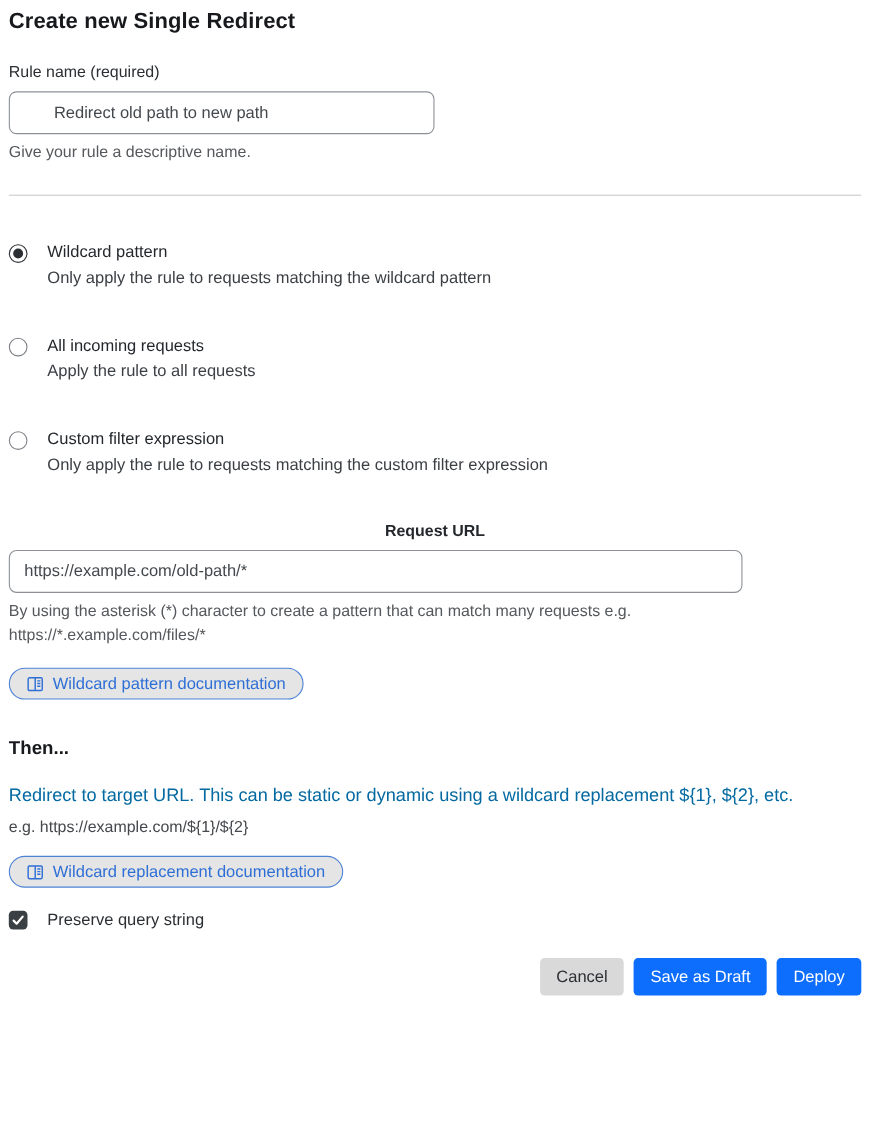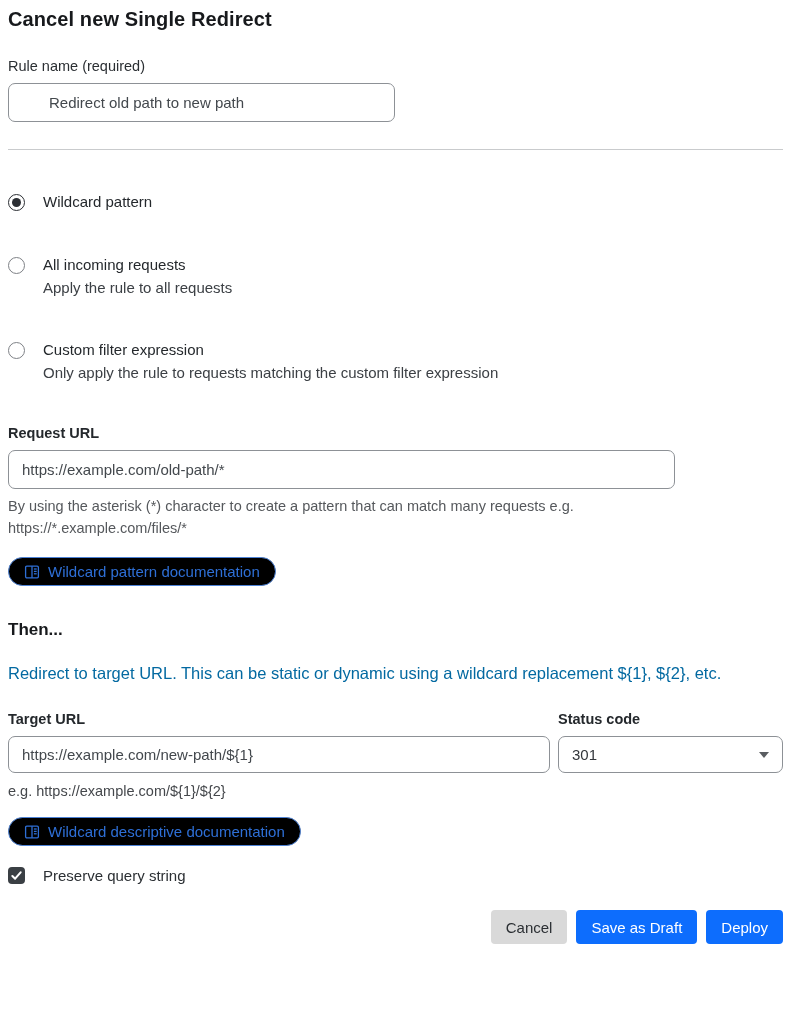--- a/index.html
+++ b/index.html
@@ -16,21 +16,21 @@
 
   .page-title {
     font-size: 20px;
     font-weight: 700;
     color: #17191c;
     margin: 2px 0 27px 0;
     letter-spacing: 0.1px;
   }
 
   .field-label { font-size: 14.5px; color: #2b2f33; margin-bottom: 9px; }
-  .field-label.bold { font-weight: 700; color: #24282c; }
+  .field-label.bold { font-weight: 700; color: #24282c; text-align: center; }
 
   .text-input {
     display: block;
     height: 39px;
     border: 1px solid #8d9196;
     border-radius: 7px;
     padding: 0 13px;
     font-size: 15px;
     color: #43484d;
     font-family: "Liberation Sans", sans-serif;
@@ -89,21 +89,21 @@
   .request-url-label { margin-top: 44px; }
   .doc-pill {
     display: inline-flex;
     align-items: center;
     gap: 8px;
     height: 29px;
     margin-top: 18px;
     padding: 0 15px;
     border: 1px solid #4d82d6;
     border-radius: 15px;
-    background: #000000;
+    background: #e5e5e5;
     color: #2e6fd6;
     font-size: 15px;
     font-family: "Liberation Sans", sans-serif;
     cursor: pointer;
   }
   .doc-pill svg { display: block; }
 
   .then-heading { margin-top: 34px; }
   .then-desc {
     font-size: 16.5px;
@@ -168,34 +168,36 @@
     cursor: pointer;
   }
   .btn-cancel { background: #d9d9d9; color: #2b2f33; }
   .btn-primary { background: #0d6dfd; color: #ffffff; }
 </style>
 </head>
 <body>
 
 <div class="container">
 
-  <h1 class="page-title">Cancel new Single Redirect</h1>
+  <h1 class="page-title">Create new Single Redirect</h1>
 
   <div class="field-label">Rule name (required)</div>
   <input class="text-input rule-name-input" type="text" value="Redirect old path to new path" style="">
+  <div class="help-text">Give your rule a descriptive name.</div>
 
   <hr class="divider">
 
 
   <div class="radio-group">
 
     <div class="radio-option checked">
       <span class="radio-circle"></span>
       <span class="radio-texts">
         <div class="radio-label">Wildcard pattern</div>
+        <div class="radio-desc">Only apply the rule to requests matching the wildcard pattern</div>
       </span>
     </div>
 
     <div class="radio-option">
       <span class="radio-circle"></span>
       <span class="radio-texts">
         <div class="radio-label">All incoming requests</div>
         <div class="radio-desc">Apply the rule to all requests</div>
       </span>
     </div>
@@ -226,47 +228,34 @@
         <line x1="9.9" y1="7.4" x2="12.7" y2="7.4"></line>
         <line x1="9.9" y1="9.8" x2="12.7" y2="9.8"></line>
       </svg>
     </span>
     <span>Wildcard pattern documentation</span>
   </button>
 
   <h2 class="section-heading then-heading">Then...</h2>
   <div class="then-desc">Redirect to target URL. This can be static or dynamic using a wildcard replacement ${1}, ${2}, etc.</div>
 
-  <div class="target-row">
-    <div class="target-col">
-      <div class="field-label bold">Target URL</div>
-      <input class="text-input" type="text" value="https://example.com/new-path/${1}" style="">
-    </div>
-    <div class="status-col">
-      <div class="field-label bold">Status code</div>
-      <div class="select-box">
-        <span>301</span>
-        <span class="caret-down"></span>
-      </div>
-    </div>
-  </div>
 
   <div class="eg-text">e.g. https://example.com/${1}/${2}</div>
 
   <button class="doc-pill">
     <span>
       <svg width="16" height="16" viewBox="0 0 16 16" fill="none" stroke="#2e6fd6" stroke-width="1.3">
         <rect x="1.6" y="2.2" width="12.8" height="11.6" rx="1.2"></rect>
         <line x1="8" y1="2.2" x2="8" y2="13.8"></line>
         <line x1="9.9" y1="5" x2="12.7" y2="5"></line>
         <line x1="9.9" y1="7.4" x2="12.7" y2="7.4"></line>
         <line x1="9.9" y1="9.8" x2="12.7" y2="9.8"></line>
       </svg>
     </span>
-    <span>Wildcard descriptive documentation</span>
+    <span>Wildcard replacement documentation</span>
   </button>
 
   <div class="checkbox-row">
     <span class="checkbox">
       <svg width="11" height="11" viewBox="0 0 12 12" fill="none" stroke="#ffffff" stroke-width="2.2" stroke-linecap="round" stroke-linejoin="round">
         <polyline points="1.5,6.5 4.5,9.5 10.5,2.5"></polyline>
       </svg>
     </span>
     <span class="checkbox-label">Preserve query string</span>
   </div>

